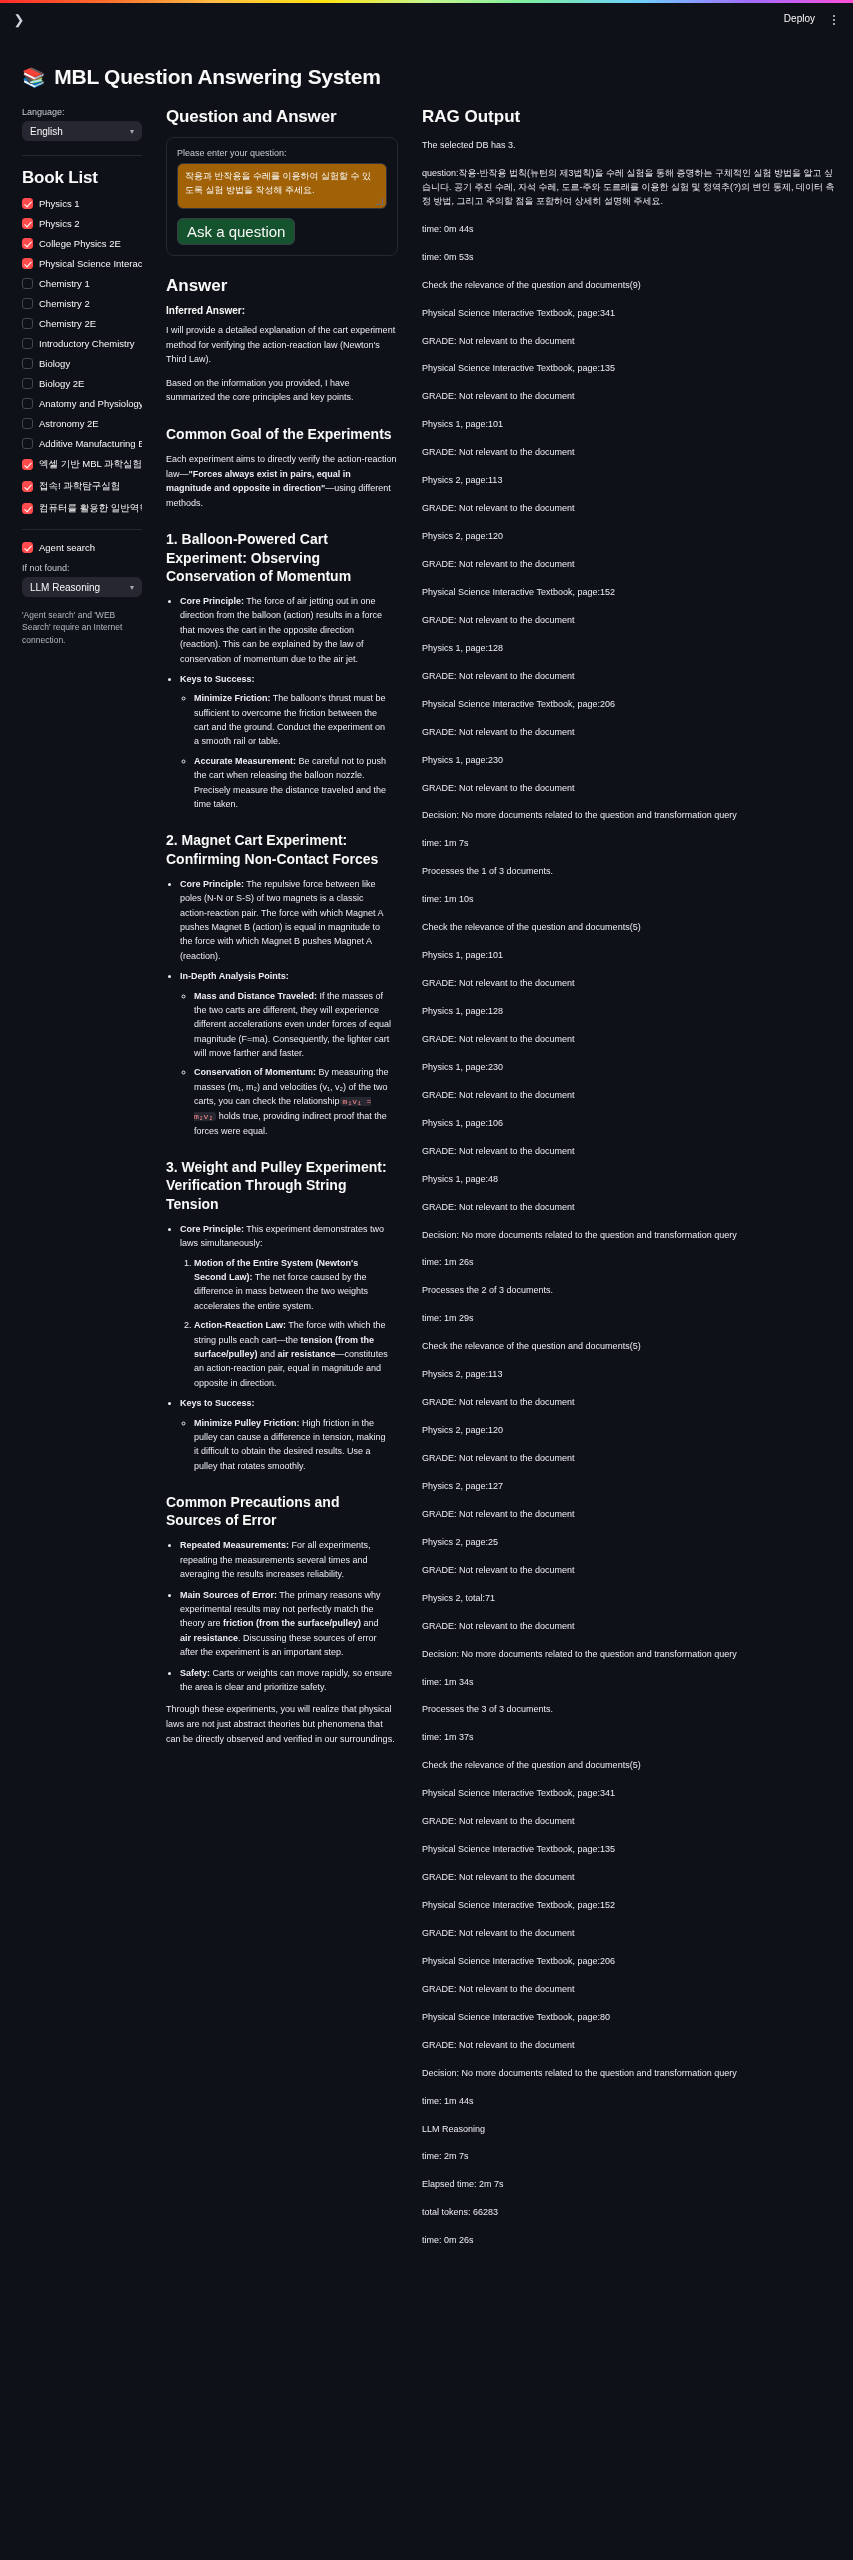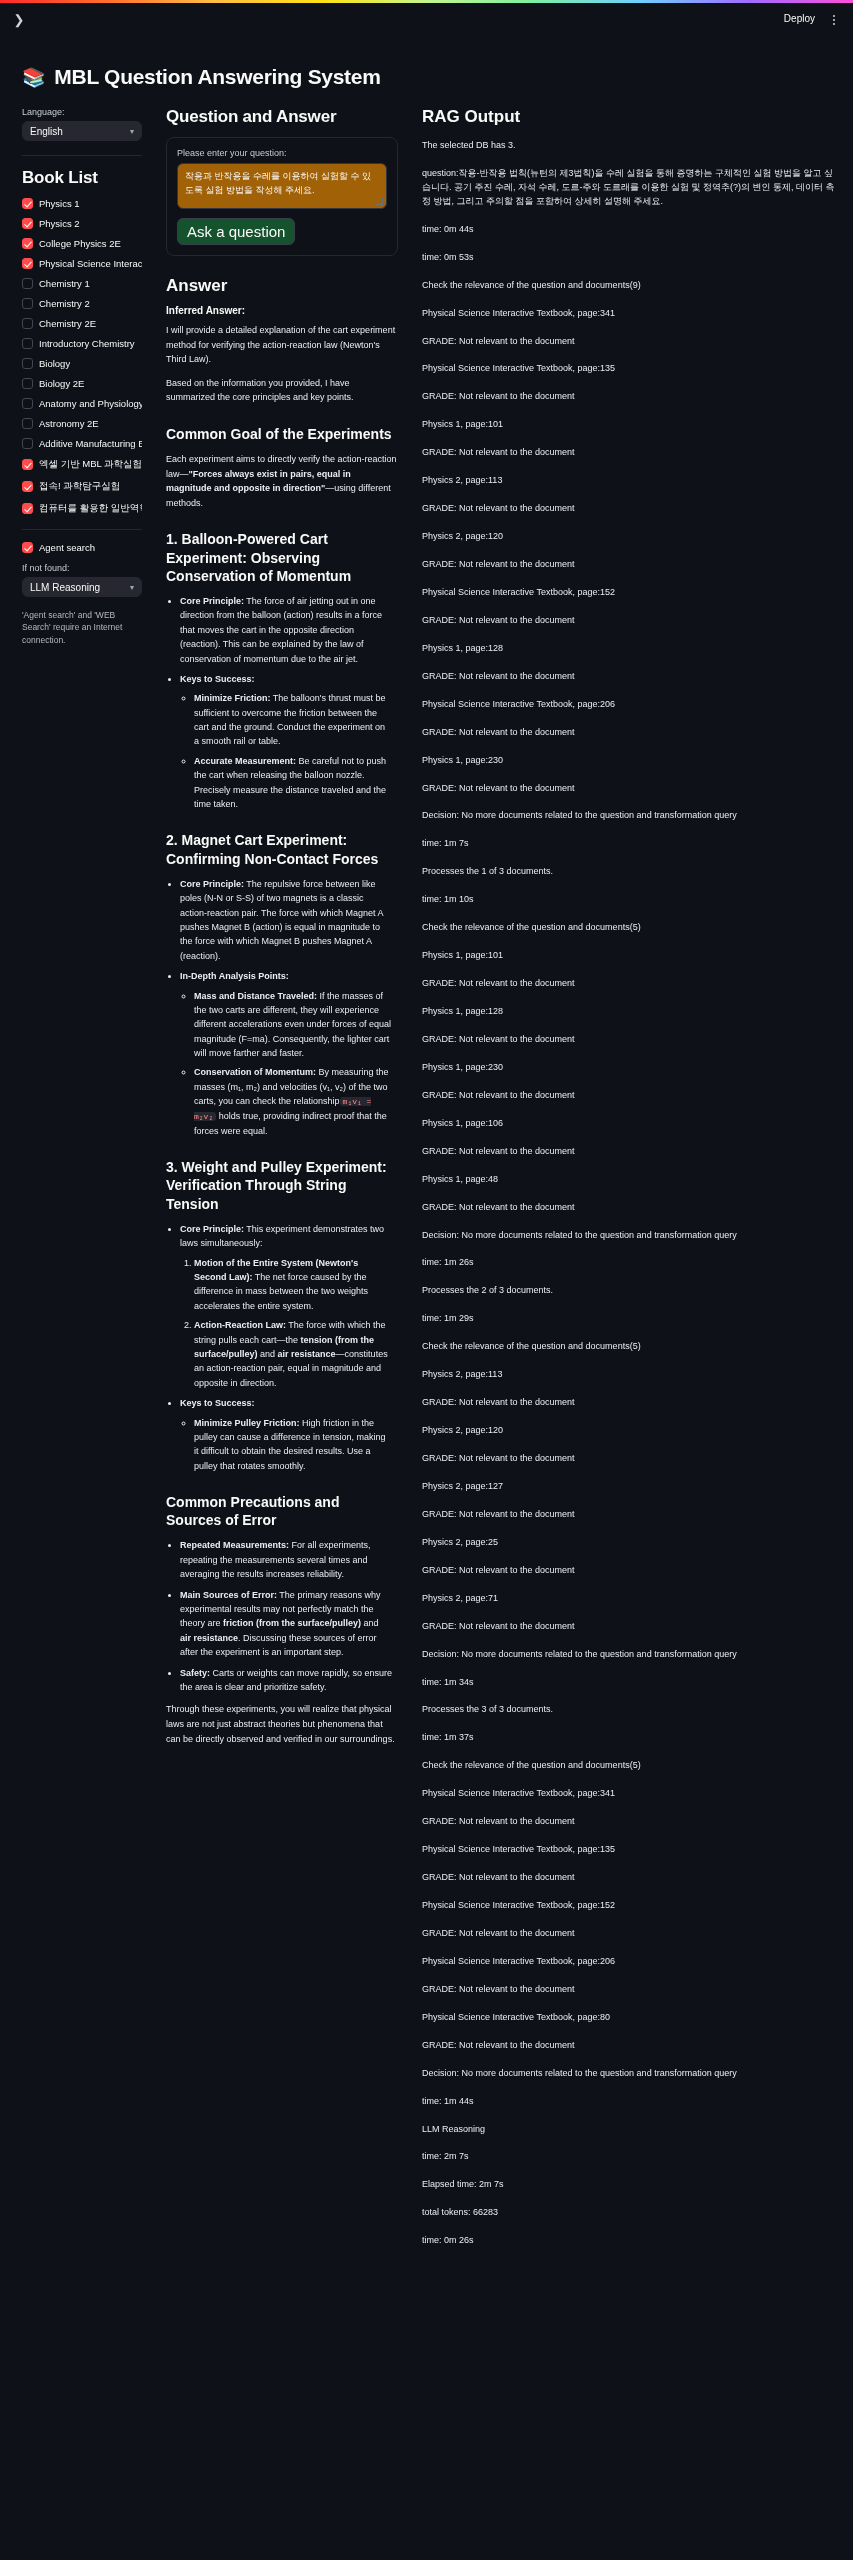--- a/index.html
+++ b/index.html
@@ -353,21 +353,21 @@
           <div class="rag-line">time: 1m 29s</div>
           <div class="rag-line">Check the relevance of the question and documents(5)</div>
           <div class="rag-line">Physics 2, page:113</div>
           <div class="rag-line">GRADE: Not relevant to the document</div>
           <div class="rag-line">Physics 2, page:120</div>
           <div class="rag-line">GRADE: Not relevant to the document</div>
           <div class="rag-line">Physics 2, page:127</div>
           <div class="rag-line">GRADE: Not relevant to the document</div>
           <div class="rag-line">Physics 2, page:25</div>
           <div class="rag-line">GRADE: Not relevant to the document</div>
-          <div class="rag-line">Physics 2, page:71</div>
+          <div class="rag-line">Physics 2, total:71</div>
           <div class="rag-line">GRADE: Not relevant to the document</div>
           <div class="rag-line">Decision: No more documents related to the question and transformation query</div>
           <div class="rag-line">time: 1m 34s</div>
           <div class="rag-line">Processes the 3 of 3 documents.</div>
           <div class="rag-line">time: 1m 37s</div>
           <div class="rag-line">Check the relevance of the question and documents(5)</div>
           <div class="rag-line">Physical Science Interactive Textbook, page:341</div>
           <div class="rag-line">GRADE: Not relevant to the document</div>
           <div class="rag-line">Physical Science Interactive Textbook, page:135</div>
           <div class="rag-line">GRADE: Not relevant to the document</div>

